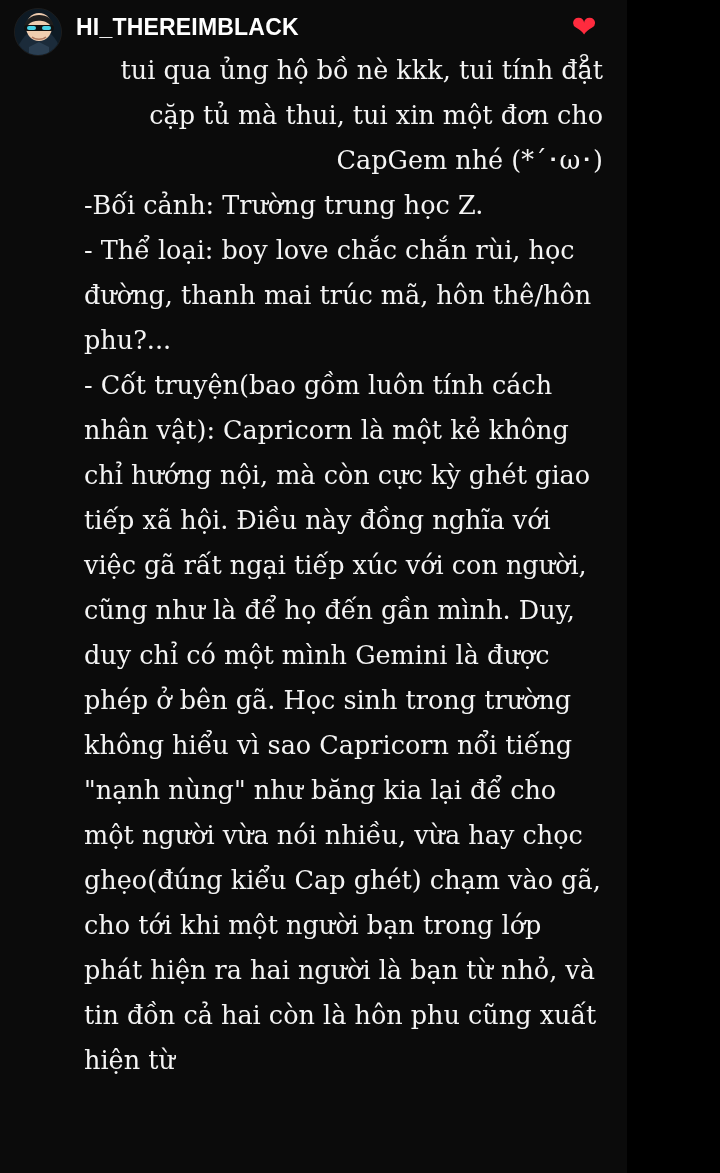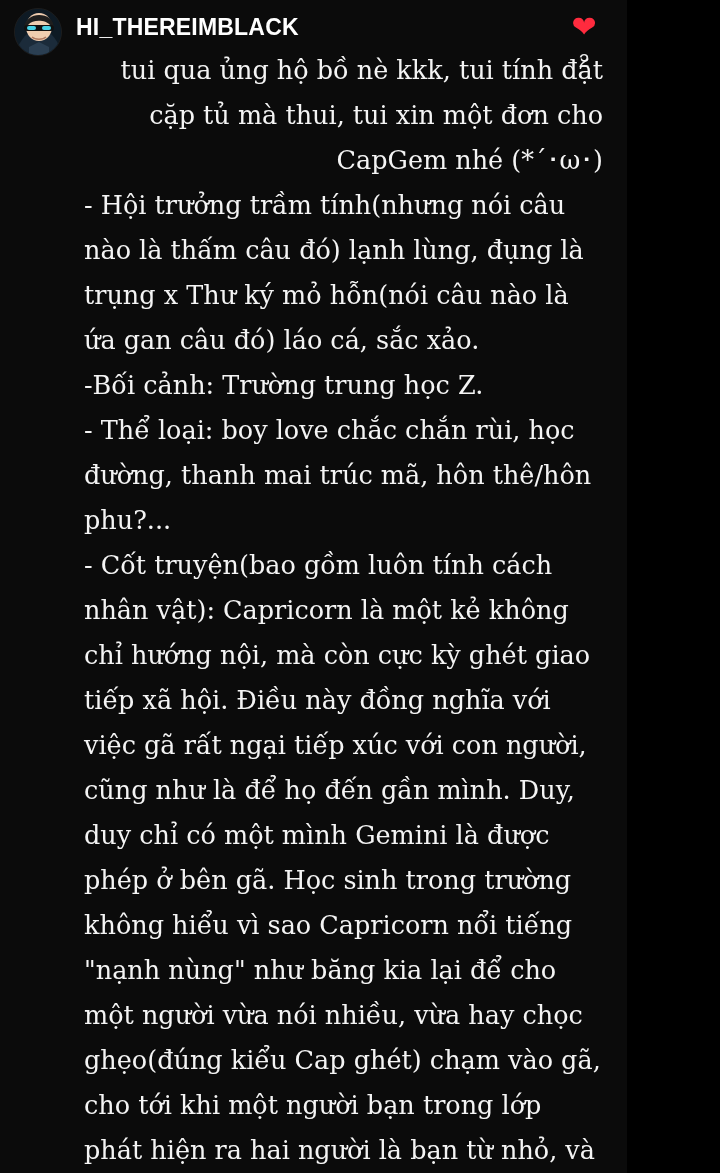--- a/index.html
+++ b/index.html
@@ -121,21 +121,20 @@
 
     <div class="like-block">
       <div class="heart">❤</div>
       <div class="like-count">2</div>
     </div>
 
   </div>
 
   <div class="body-text">
     <p class="first">tui qua ủng hộ bồ nè kkk, tui tính đặt cặp tủ mà thui, tui xin một đơn cho CapGem nhé (*´･ω･)</p>
-    <p>- Hội trưởng trầm tính(nhưng nói câu nào là thấm câu đó) lạnh lùng, đụng là trụng x Thư ký mỏ hỗn(nói câu nào là ứa gan câu đó) láo cá,  sắc xảo.</p>
     <p>-Bối cảnh: Trường trung học Z.</p>
     <p>- Thể loại: boy love chắc chắn rùi, học đường, thanh mai trúc mã, hôn thê/hôn phu?...</p>
     <p>- Cốt truyện(bao gồm luôn tính cách nhân vật): Capricorn là một kẻ không chỉ hướng nội, mà còn cực kỳ ghét giao tiếp xã hội. Điều này đồng nghĩa với việc gã rất ngại tiếp xúc với con người, cũng như là để họ đến gần mình. Duy, duy chỉ có một mình Gemini là được phép ở bên gã. Học sinh trong trường không hiểu vì sao Capricorn nổi tiếng "nạnh nùng" như băng kia lại để cho một người vừa nói nhiều, vừa hay chọc ghẹo(đúng kiểu Cap ghét) chạm vào gã, cho tới khi một người bạn trong lớp phát hiện ra hai người là bạn từ nhỏ, và tin đồn cả hai còn là hôn phu cũng xuất hiện từ</p>
   </div>
 
   <div class="fade-bottom"></div>
 
 </div>
 
 </body></html>

